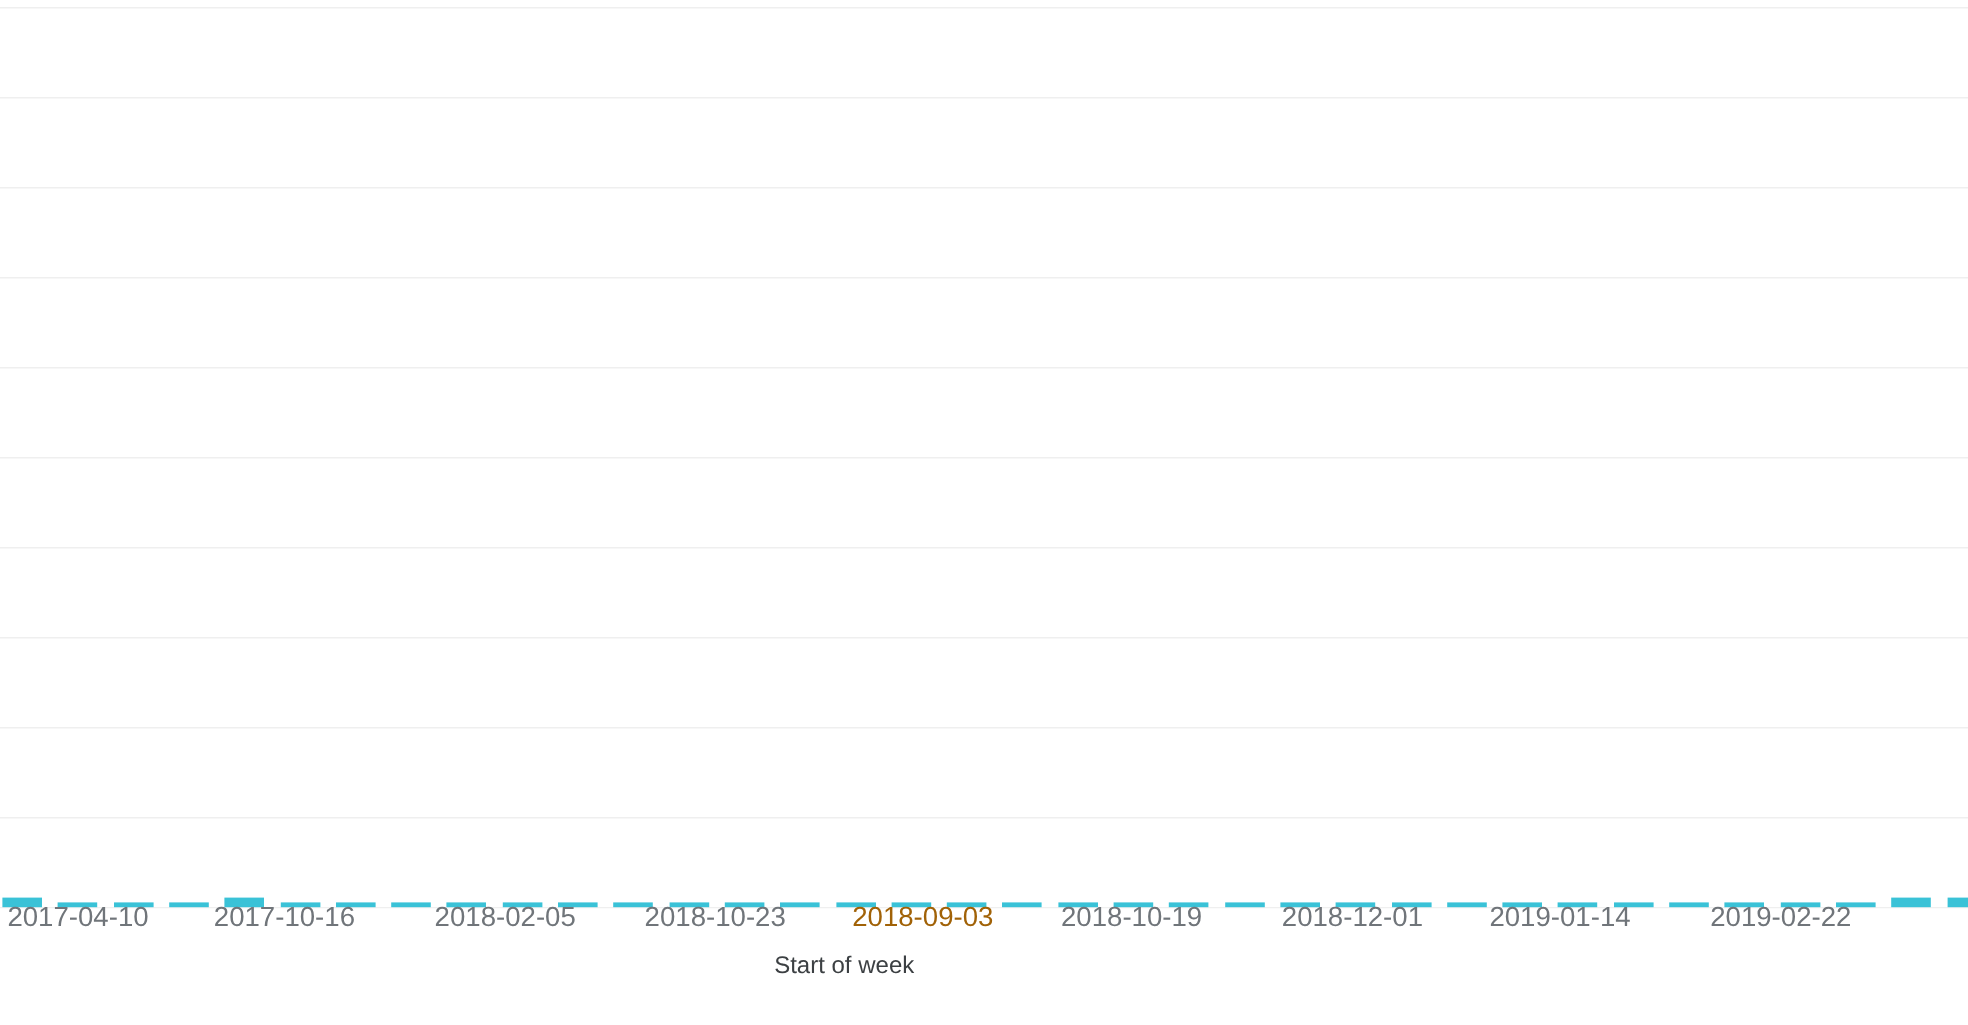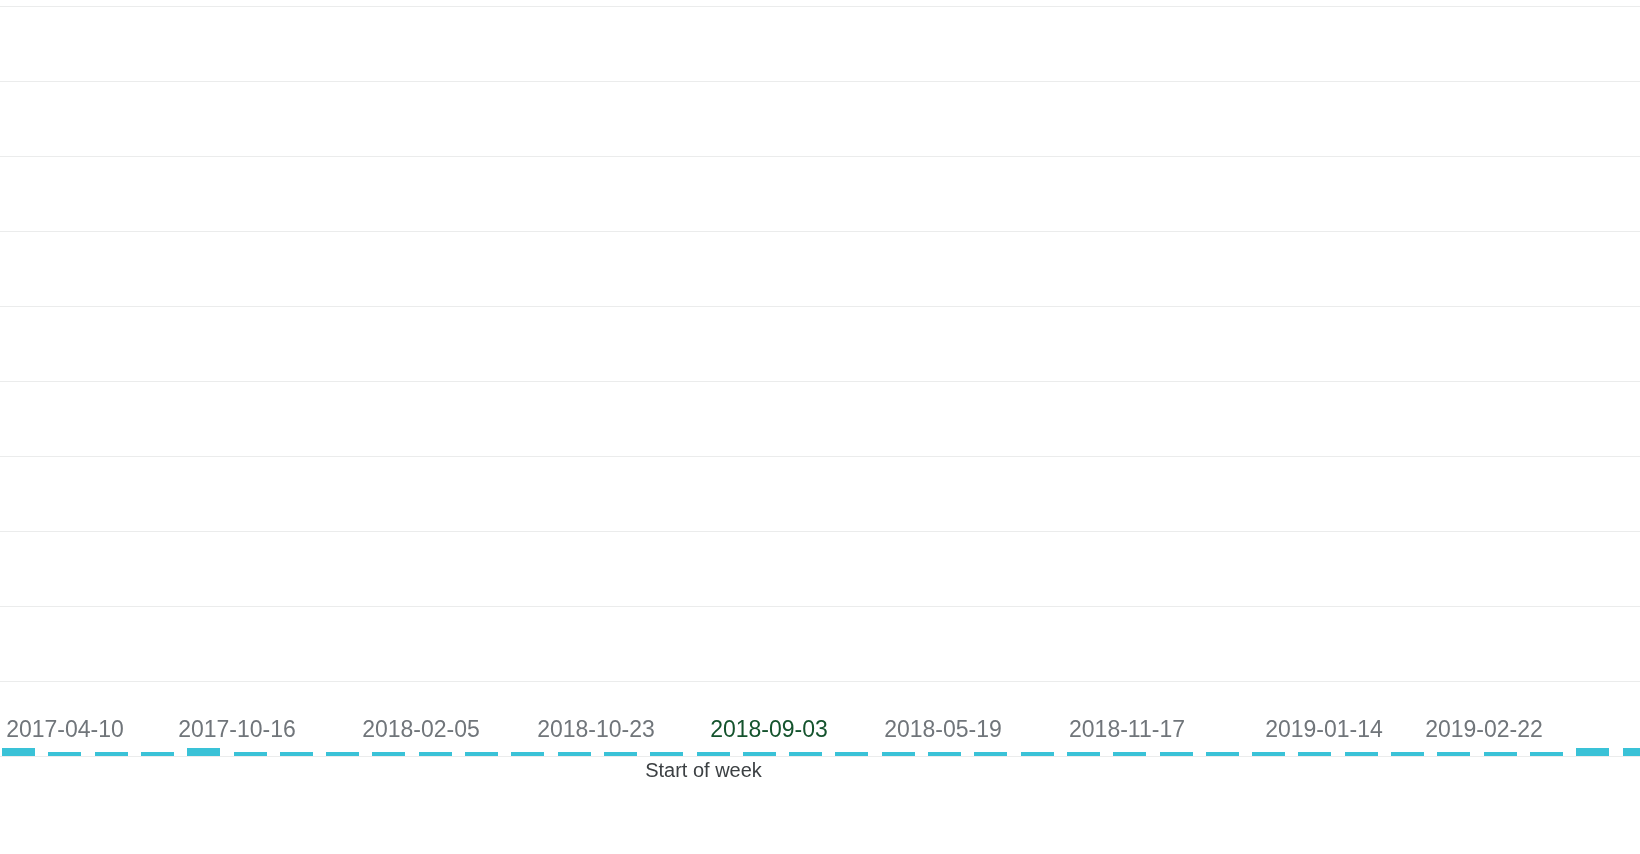--- a/index.html
+++ b/index.html
@@ -58,21 +58,21 @@
   .bar {
     position: absolute;
     bottom: 0;
     background: #3ac2d7;
   }
 
   
   #x-axis {
     position: absolute;
     left: 0;
-    top: 712px;
+    top: 747px;
     width: 1488px;
     height: 97px;
   }
   .tick-label {
     position: absolute;
     top: 2px;
     font-size: 23px;
     line-height: 30px;
     color: #70757a;
     white-space: nowrap;
@@ -148,22 +148,22 @@
         <div class="bar" title="2018-05-28: 0.11" style="left: 1622.5px; width: 33px; height: 8.25px; bottom: 1px; background: rgb(58, 194, 215);"></div>
       </div>
   </div>
 
   <div id="x-axis">
     <div id="x-tick-labels">
         <div class="tick-label" style="left: 65px; color: rgb(112, 117, 122);">2017-04-10</div>
         <div class="tick-label" style="left: 237px; color: rgb(112, 117, 122);">2017-10-16</div>
         <div class="tick-label" style="left: 421px; color: rgb(112, 117, 122);">2018-02-05</div>
         <div class="tick-label" style="left: 596px; color: rgb(112, 117, 122);">2018-10-23</div>
-        <div class="tick-label" style="left: 769px; color: #14532d;">2018-09-03</div>
-        <div class="tick-label" style="left: 943px; color: rgb(112, 117, 122);">2018-05-19</div>
-        <div class="tick-label" style="left: 1127px; color: rgb(112, 117, 122);">2018-11-17</div>
-        <div class="tick-label" style="left: 1300px; color: rgb(112, 117, 122); margin-left: 24px;">2019-01-14</div>
+        <div class="tick-label" style="left: 769px; color: #a16207;">2018-09-03</div>
+        <div class="tick-label" style="left: 943px; color: rgb(112, 117, 122);">2018-10-19</div>
+        <div class="tick-label" style="left: 1127px; color: rgb(112, 117, 122);">2018-12-01</div>
+        <div class="tick-label" style="left: 1300px; color: rgb(112, 117, 122);">2019-01-14</div>
         <div class="tick-label" style="left: 1484px; color: rgb(112, 117, 122);">2019-02-22</div>
       </div>
     <div id="x-axis-title" style="color: rgb(60, 64, 67);">Start of week</div>
   </div>
 
 </div>
 
 </body></html>

